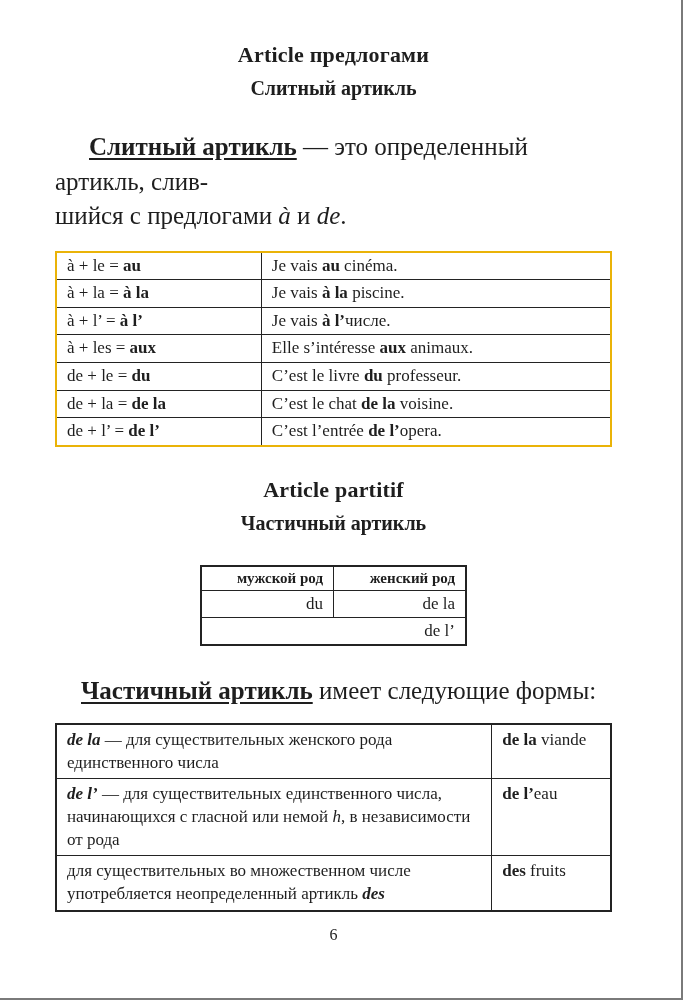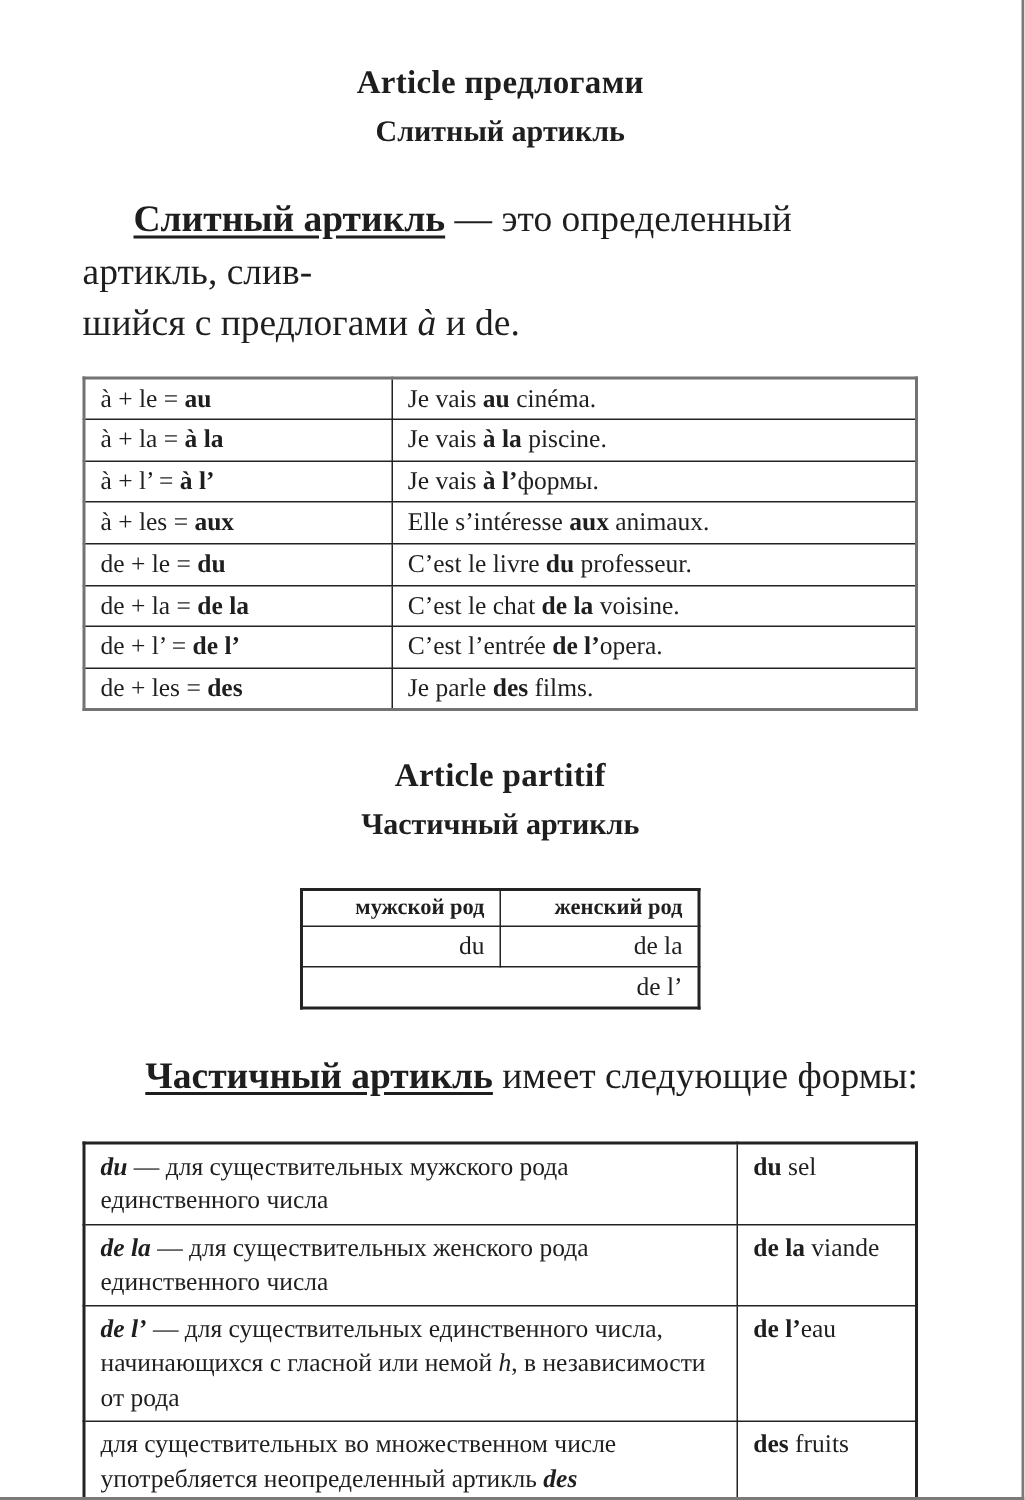--- a/index.html
+++ b/index.html
@@ -11,82 +11,78 @@
     position:relative;
     overflow:hidden;
   }
   .edge-right { position:absolute; top:0; right:0; width:2px; height:1000px; background:#7a7a7a; }
   .edge-bottom { position:absolute; left:0; bottom:0; width:683px; height:2px; background:#7a7a7a; }
   .content { margin-left:55px; width:557px; padding-top:42px; }
   .h-fr { font-size:22px; font-weight:bold; text-align:center; margin:0 0 9px 0; letter-spacing:.2px; }
   .h-ru { font-size:20px; font-weight:bold; text-align:center; margin:0 0 30px 0; }
   .sect2 { margin-top:30px;font-family:Liberation Serif, serif; }
   .para { font-size:25px; line-height:1.38; margin:0 0 17px 0; text-indent:34px; }
-  .para2 { margin:0 0 25px 0; text-indent:26px;text-align:right; }
+  .para2 { margin:0 0 15px 0; text-indent:26px; }
   table { border-collapse:collapse; }
-  .t1 { width:100%; font-size:17px; margin:0 0 30px 0; border:2px solid #737373; }
+  .t1 { width:100%; font-size:17px; margin:0 0 30px 0; border:2px solid #eab308; }
   .t1 td { border:1px solid #232323; padding:2px 10px; line-height:1.33; }
   .t2 { width:267px; margin:0 auto 28px auto; font-size:17px; text-align:right; border:2px solid #232323; }
   .t2 th { font-size:15px; font-weight:bold; border:1px solid #232323; padding:3px 10px; width:50%; }
   .t2 td { border:1px solid #232323; padding:3px 10px; }
   .t3 { width:100%; font-size:17px; margin:0 0 12px 0; border:2px solid #232323; }
   .t3 td { border:1px solid #232323; padding:4px 10px; line-height:1.33; vertical-align:top; }
   .u { text-decoration:underline; text-underline-offset:3px; }
   .pagenum { text-align:center; font-size:16px; margin-top:14px; }
 </style>
 </head>
 <body>
 
 <div class="edge-right"></div>
 <div class="edge-bottom"></div>
 
 <div class="content">
 
   <div class="h-fr">Article предлогами</div>
   <div class="h-ru">Слитный артикль</div>
 
-  <p class="para"><span class="u" style="font-weight: bold;">Слитный артикль</span><span> — это определенный артикль, слив-</span><br><span>шийся с предлогами </span><span style="font-style: italic;">à</span><span> и </span><span style="">de</span><span>.</span></p>
+  <p class="para"><span class="u" style="font-weight: bold;">Слитный артикль</span><span> — это определенный артикль, слив-</span><br><span>шийся с предлогами </span><span style="font-style: italic;">à</span><span> и </span><span style="font-style: italic;">de</span><span>.</span></p>
 
   <table class="t1">
     <colgroup>
         <col style="width:37%">
         <col>
       </colgroup>
     <tbody>
       <tr>
         <td><span>à + le = </span><span style="font-weight: bold;">au</span></td>
         <td><span>Je vais </span><span style="font-weight: bold;">au</span><span> cinéma.</span></td>
       </tr>
       <tr>
         <td><span>à + la = </span><span style="font-weight: bold;">à la</span></td>
         <td><span>Je vais </span><span style="font-weight: bold;">à la</span><span> piscine.</span></td>
       </tr>
       <tr>
         <td><span>à + l’ = </span><span style="font-weight: bold;">à l’</span></td>
-        <td><span>Je vais </span><span style="font-weight: bold;">à l’</span><span>формы.</span></td>
+        <td><span>Je vais </span><span style="font-weight: bold;">à l’</span><span>числе.</span></td>
       </tr>
       <tr>
         <td><span>à + les = </span><span style="font-weight: bold;">aux</span></td>
         <td><span>Elle s’intéresse </span><span style="font-weight: bold;">aux</span><span> animaux.</span></td>
       </tr>
       <tr>
         <td><span>de + le = </span><span style="font-weight: bold;">du</span></td>
         <td><span>C’est le livre </span><span style="font-weight: bold;">du</span><span> professeur.</span></td>
       </tr>
       <tr>
         <td><span>de + la = </span><span style="font-weight: bold;">de la</span></td>
         <td><span>C’est le chat </span><span style="font-weight: bold;">de la</span><span> voisine.</span></td>
       </tr>
       <tr>
         <td><span>de + l’ = </span><span style="font-weight: bold;">de l’</span></td>
         <td><span>C’est l’entrée </span><span style="font-weight: bold;">de l’</span><span>opera.</span></td>
-      </tr>
-      <tr>
-        <td><span>de + les = </span><span style="font-weight: bold;">des</span></td>
-        <td><span>Je parle </span><span style="font-weight: bold;">des</span><span> films.</span></td>
       </tr>
     </tbody>
   </table>
 
   <div class="h-fr sect2">Article partitif</div>
   <div class="h-ru">Частичный артикль</div>
 
   <table class="t2">
     <tbody>
       <tr>
@@ -105,24 +101,20 @@
 
   <p class="para para2"><span class="u" style="font-weight: bold;">Частичный артикль</span><span> имеет следующие формы:</span></p>
 
   <table class="t3">
     <colgroup>
         <col style="width:78.5%">
         <col>
       </colgroup>
     <tbody>
       <tr>
-        <td><span style="font-weight: bold; font-style: italic;">du</span><span> — для существительных мужского рода единственного числа</span></td>
-        <td><span style="font-weight: bold;">du</span><span> sel</span></td>
-      </tr>
-      <tr>
         <td><span style="font-weight: bold; font-style: italic;">de la</span><span> — для существительных женского рода единственного числа</span></td>
         <td><span style="font-weight: bold;">de la</span><span> viande</span></td>
       </tr>
       <tr>
         <td><span style="font-weight: bold; font-style: italic;">de l’</span><span> — для существительных единственного числа, начинающихся с гласной или немой </span><span style="font-style: italic;">h</span><span>, в независимости от рода</span></td>
         <td><span style="font-weight: bold;">de l’</span><span>eau</span></td>
       </tr>
       <tr>
         <td><span>для существительных во множественном числе употребляется неопределенный артикль </span><span style="font-weight: bold; font-style: italic;">des</span></td>
         <td><span style="font-weight: bold;">des</span><span> fruits</span></td>

